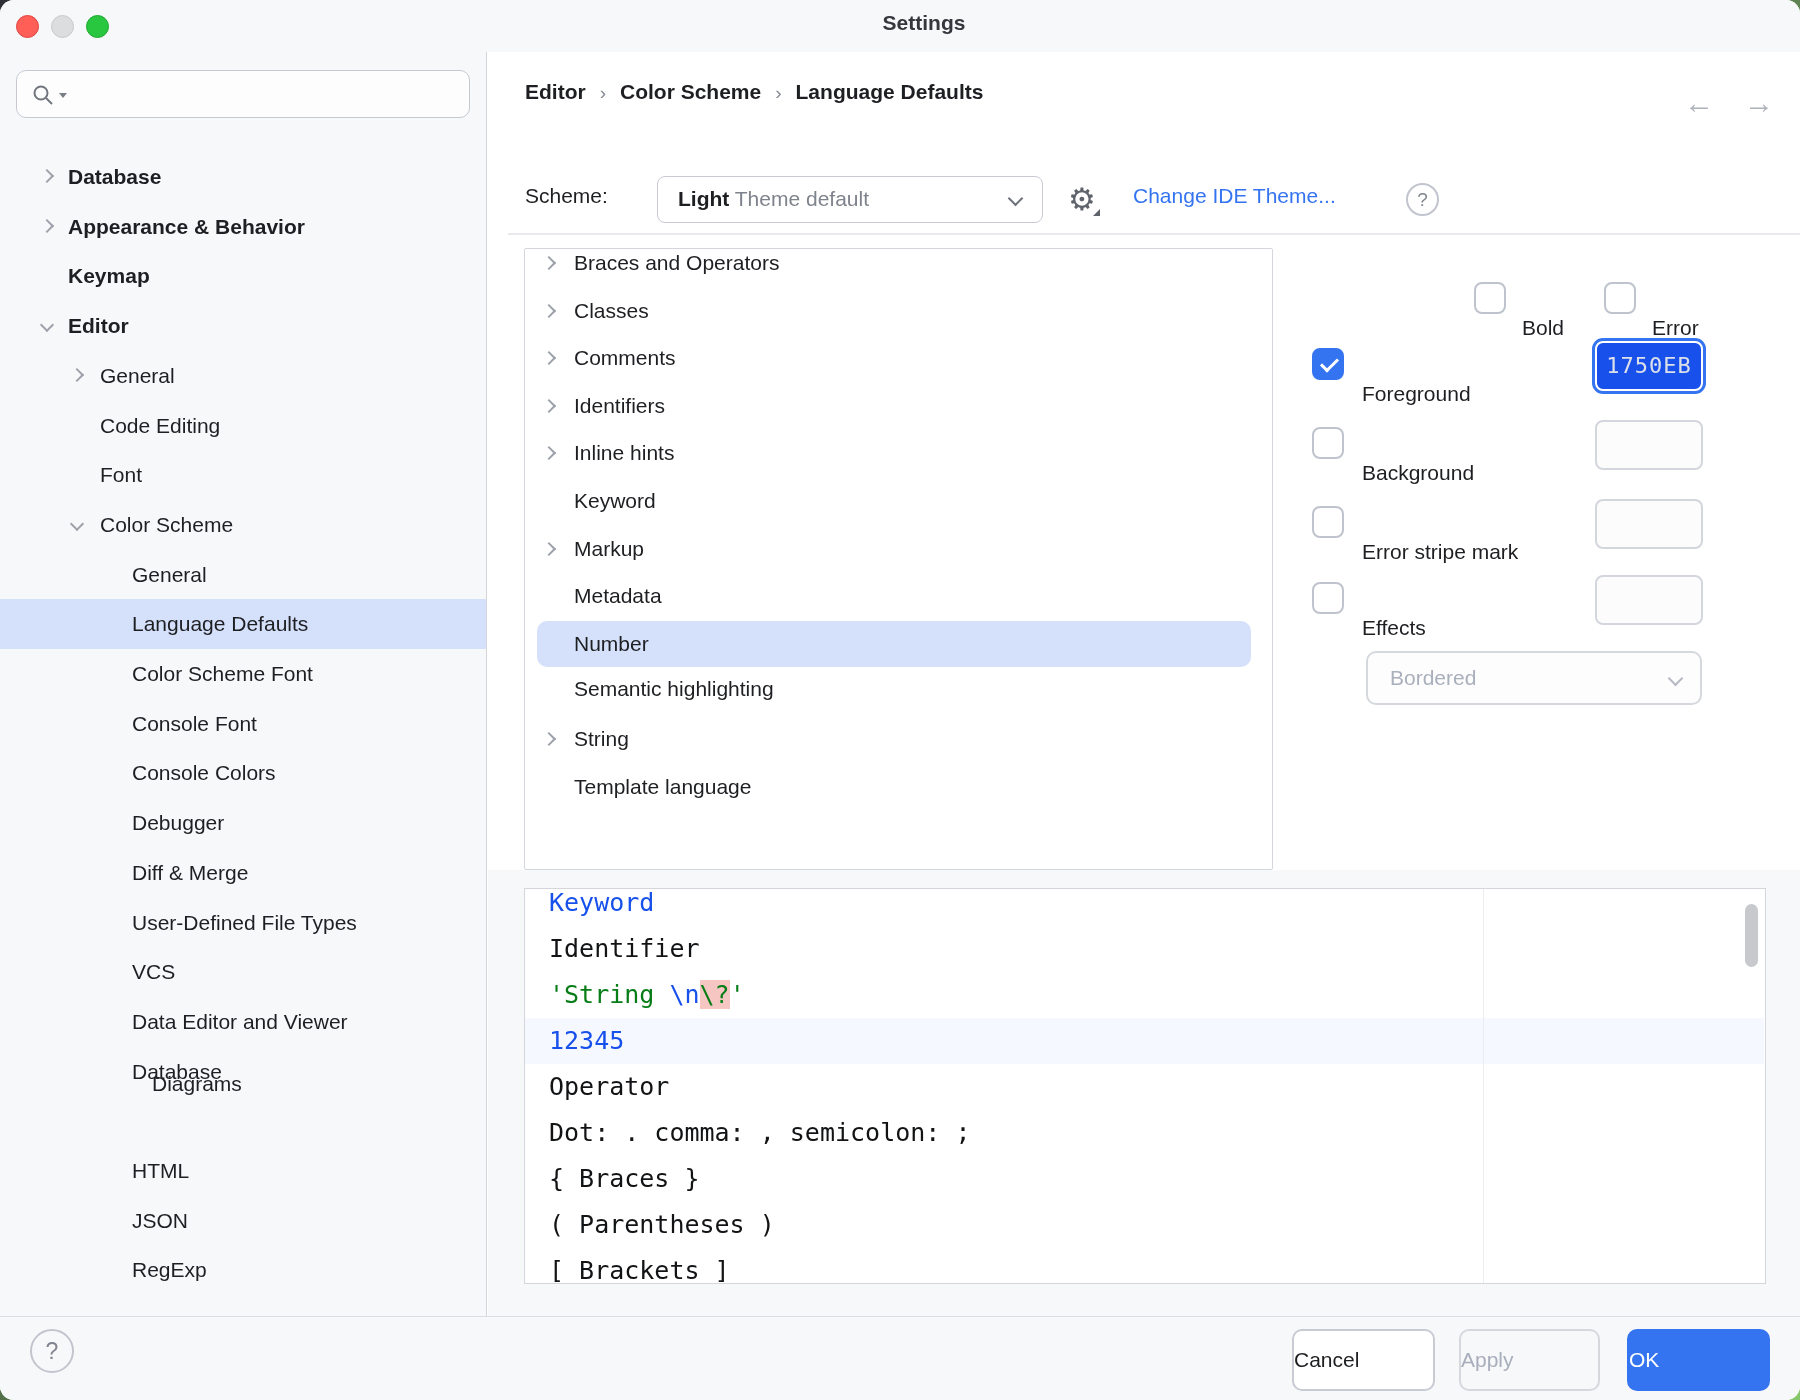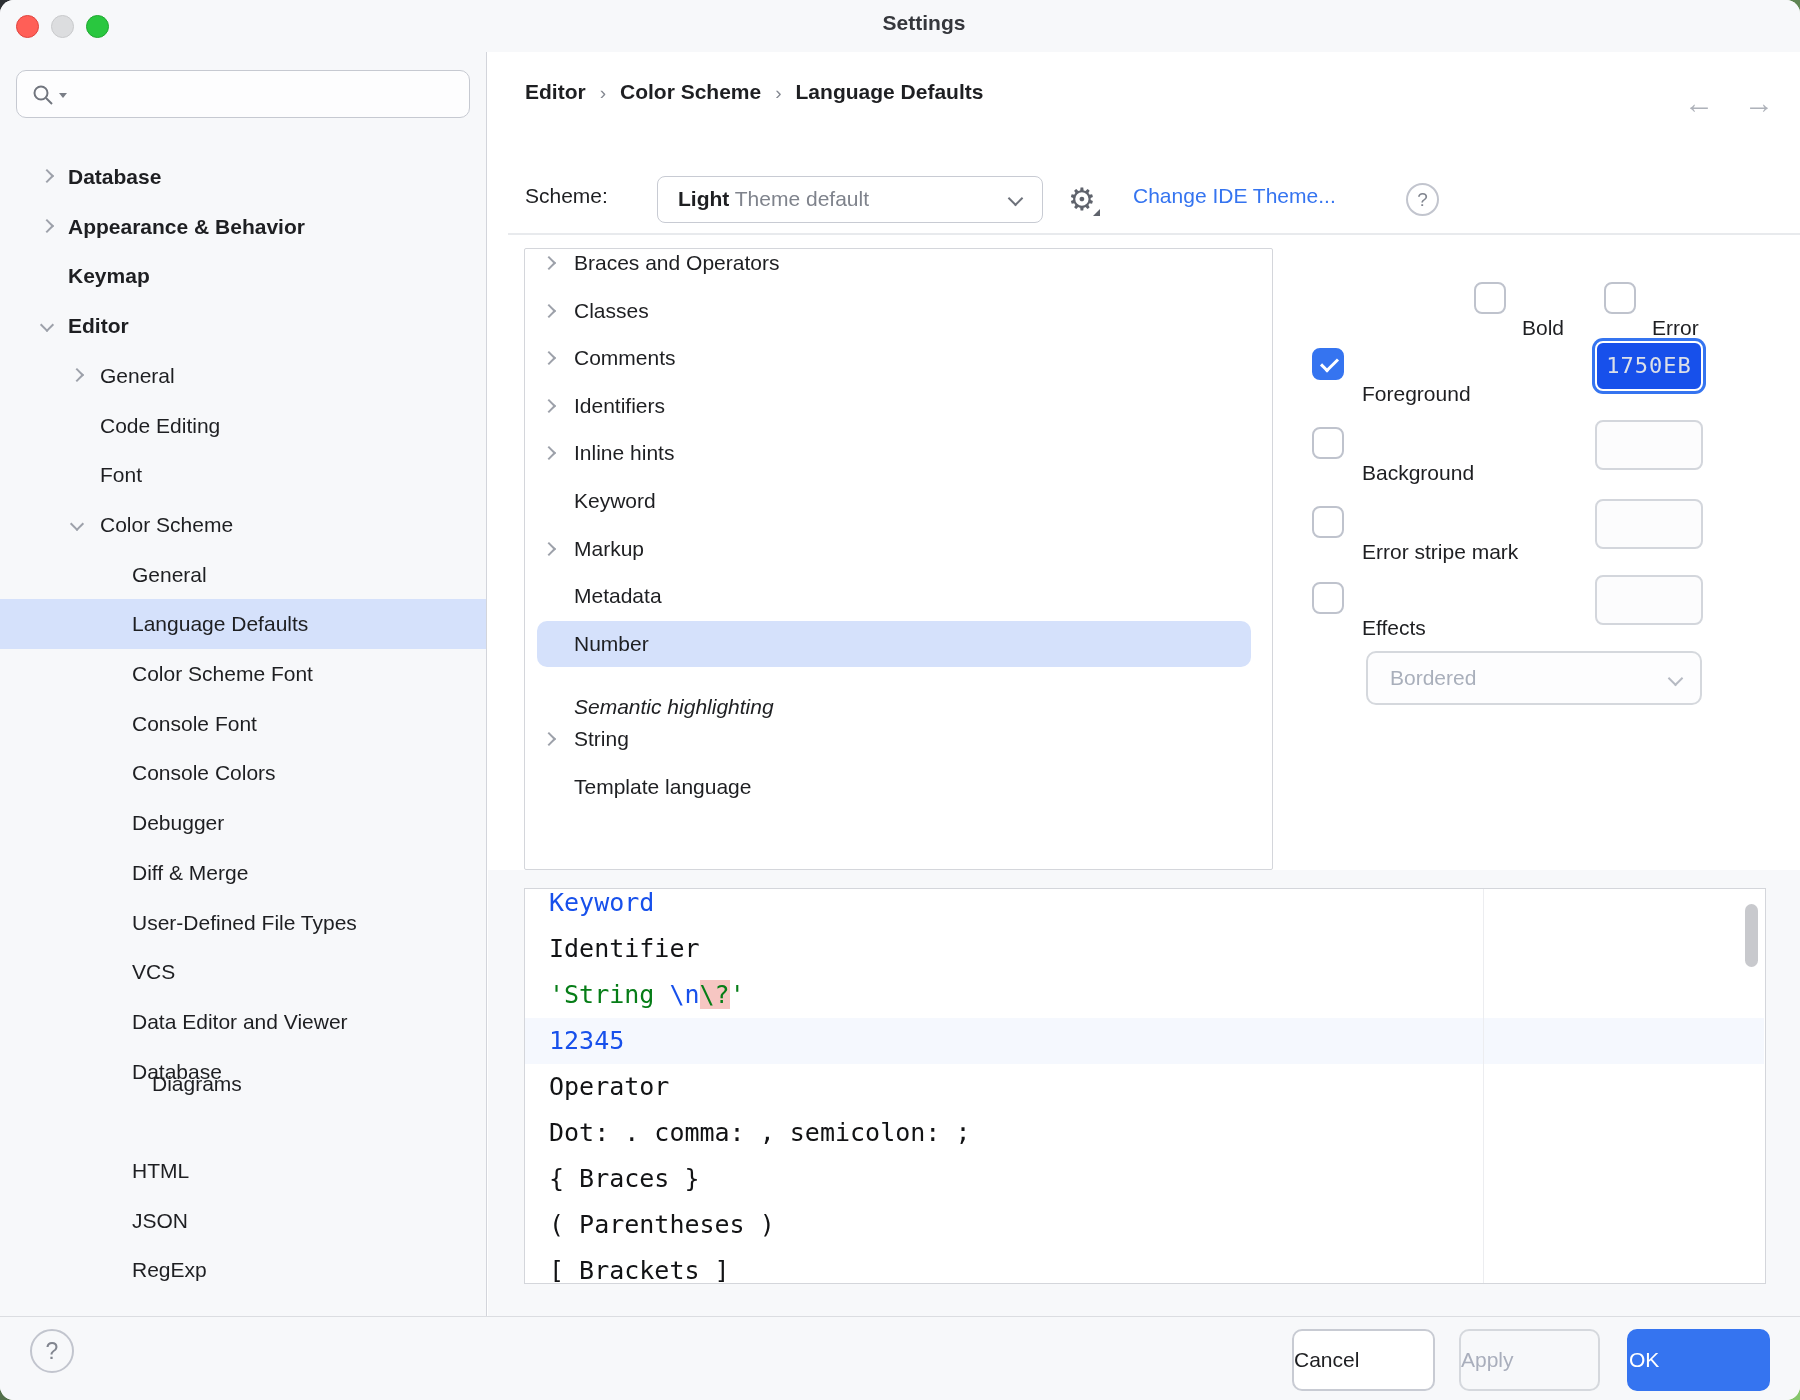--- a/index.html
+++ b/index.html
@@ -224,21 +224,21 @@
         <span class="label">Metadata</span>
       </div>
       <div class="tree-row" style="top: 276px;">
         <span class="chev"></span>
         <span class="label">Markup</span>
       </div>
       <div class="tree-row" style="top: 371px;">
         <div class="hl"></div>
         <span class="label">Number</span>
       </div>
-      <div class="tree-row" style="top: 434px; font-style: italic;">
+      <div class="tree-row" style="top: 416px;">
         <span class="label">Semantic highlighting</span>
       </div>
       <div class="tree-row" style="top: 466px;">
         <span class="chev"></span>
         <span class="label">String</span>
       </div>
       <div class="tree-row" style="top: 514px;">
         <span class="label">Template language</span>
       </div>
     </div>

